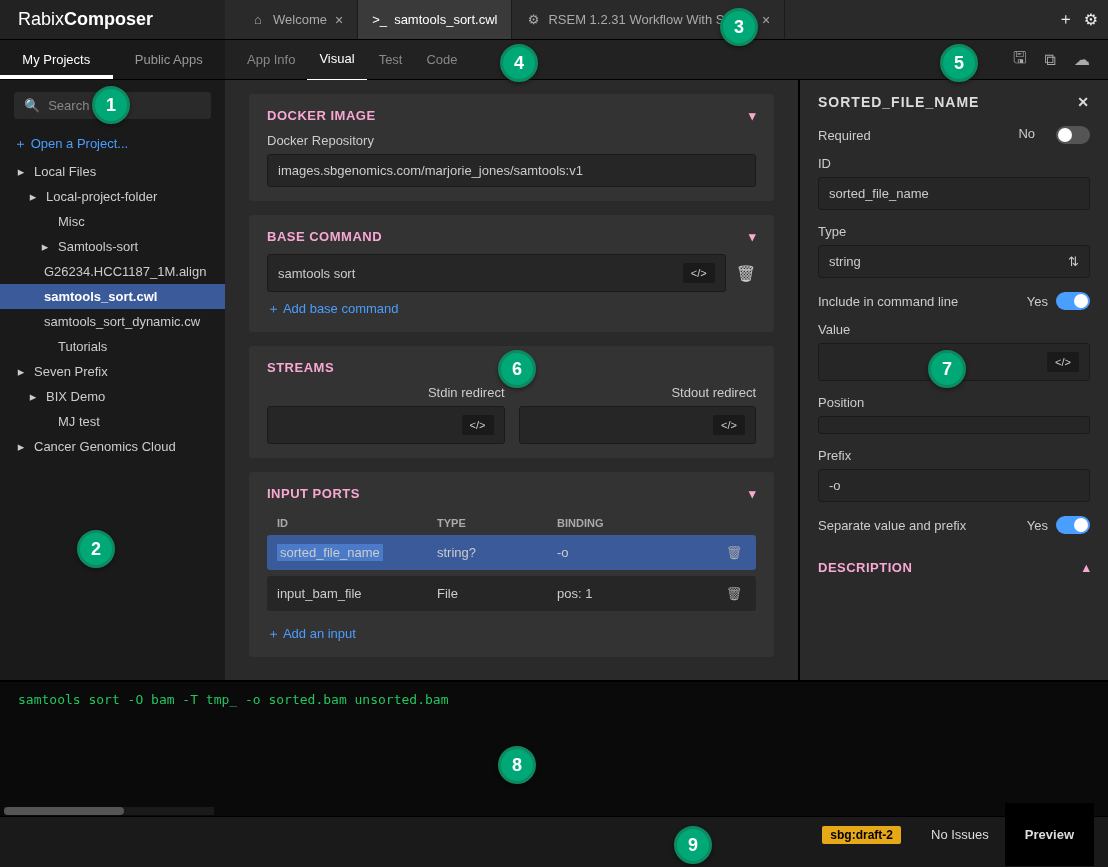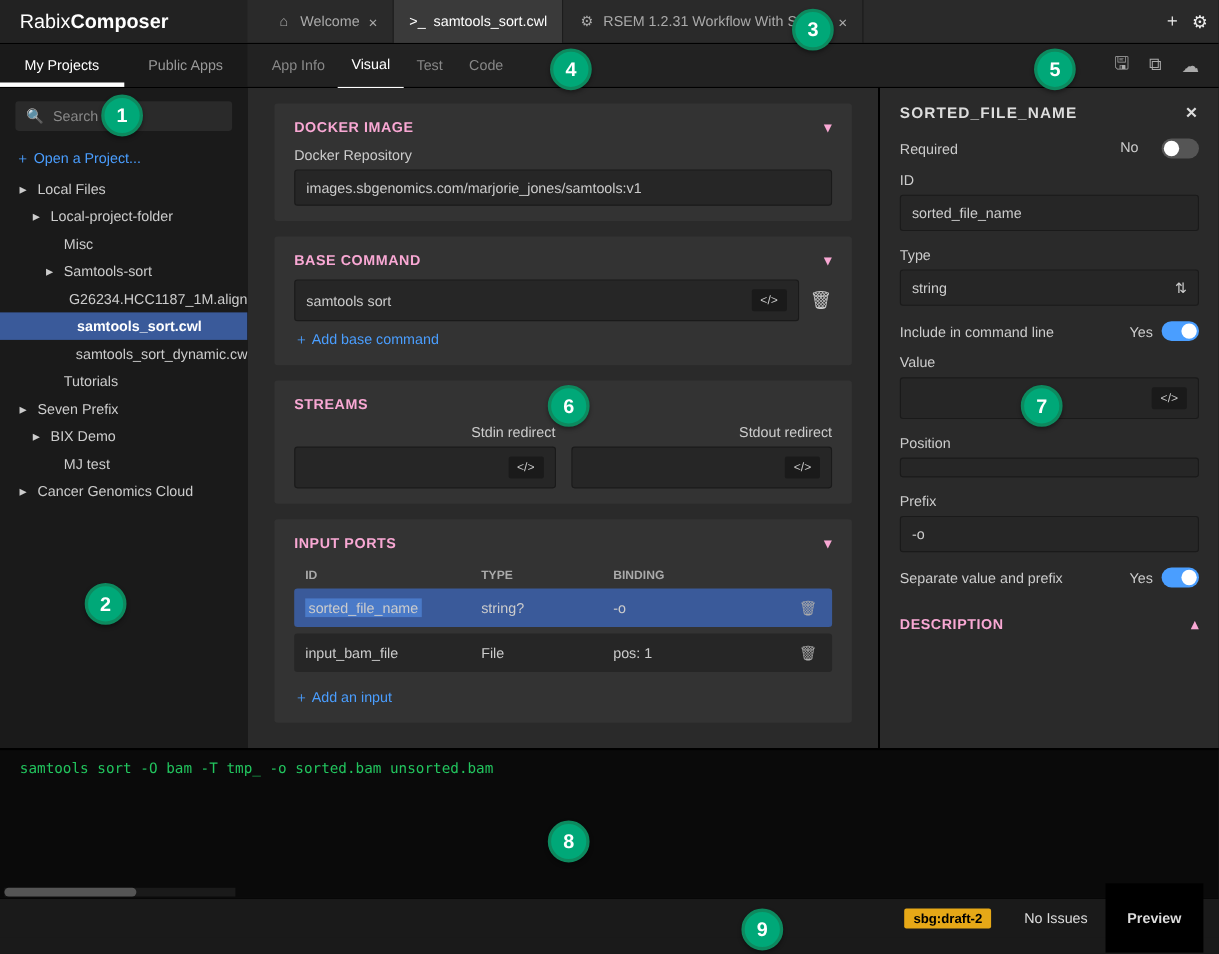--- a/index.html
+++ b/index.html
@@ -20,21 +20,21 @@
 .view-tab { padding:0 12px; color:#888; font-size:13px; line-height:40px; }
 .view-tab.active { color:#fff; border-bottom:2px solid #fff; }
 .right-icons { display:flex; align-items:center; gap:18px; padding:0 18px; color:#aaa; }
 .main { display:flex; height:600px; }
 .sidebar { width:225px; background:#1a1a1a; overflow:hidden; padding-top:8px; font-size:13px; }
 .search { margin:4px 14px 10px; background:#2a2a2a; border-radius:3px; padding:6px 10px; color:#888; display:flex; align-items:center; gap:8px; }
 .open-proj { color:#4a9eff; padding:6px 14px; font-size:13px; }
 .tree-item { padding:5px 0 5px 14px; display:flex; align-items:center; gap:6px; color:#ccc; white-space:nowrap; }
 .tree-item.d1 { padding-left:26px; }
 .tree-item.d2 { padding-left:38px; }
-.tree-item.d3 { padding-left:50px; }
+.tree-item.d3 { padding-left:24px; }
 .tree-item.sel { background:#3a5a9a; color:#fff; font-weight:600; }
 .content { flex:1; background:#2a2a2a; padding:14px 24px; overflow-y:auto; }
 .panel { background:#333; border-radius:3px; margin-bottom:14px; padding:14px 18px; }
 .panel-hd { font-weight:700; font-size:13px; letter-spacing:0.5px; color:#f9a8d4; display:flex; justify-content:space-between; align-items:center; margin-bottom:10px; }
 .label { font-size:13px; color:#ccc; margin-bottom:6px; }
 .input { background:#262626; border:1px solid #1a1a1a; border-radius:3px; padding:8px 10px; color:#ccc; font-size:13px; width:100%; }
 .input-row { display:flex; align-items:center; gap:10px; }
 .input-code { background:#262626; border:1px solid #1a1a1a; border-radius:3px; padding:8px 10px; flex:1; display:flex; justify-content:space-between; align-items:center; color:#ccc; font-size:13px; }
 .code-btn { background:#1a1a1a; padding:4px 8px; border-radius:2px; font-size:11px; }
 .link { color:#4a9eff; font-size:13px; padding-top:8px; display:inline-block; }

